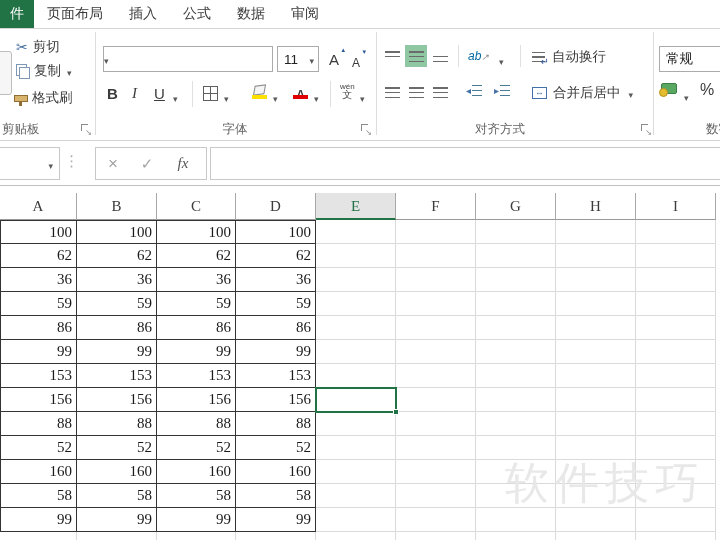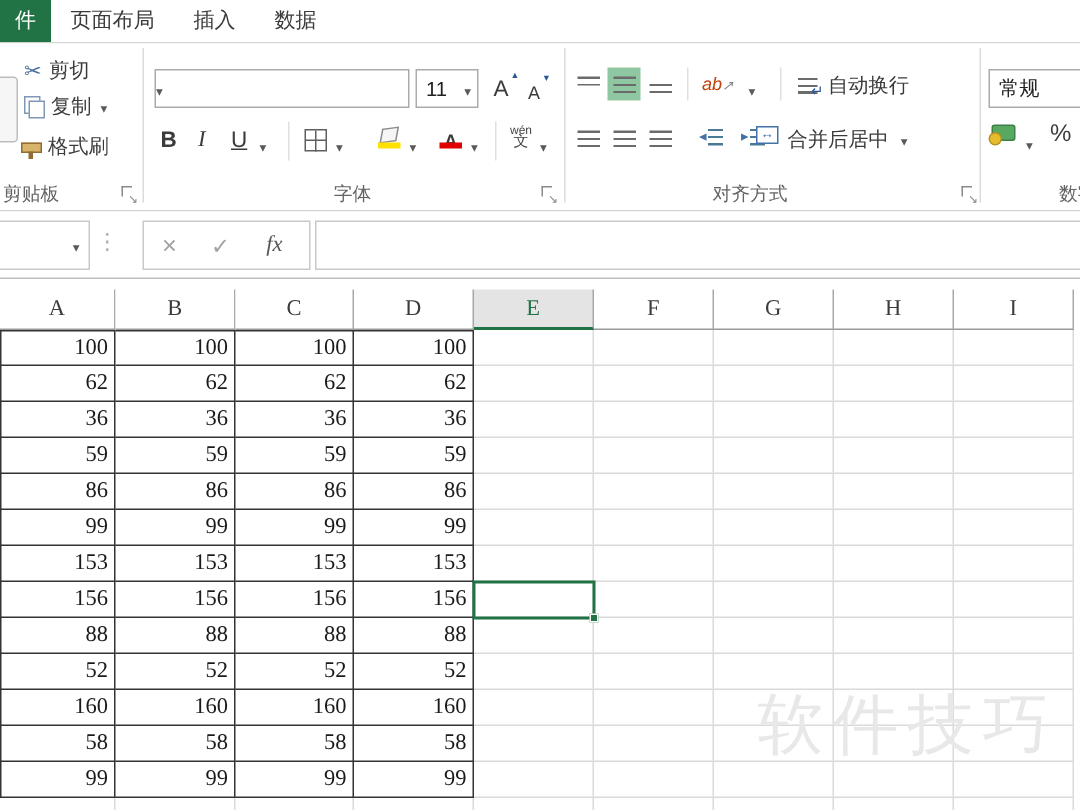--- a/index.html
+++ b/index.html
@@ -70,21 +70,21 @@
   .icon-pinyin .py-top { font-size:8px; }
   .icon-pinyin .py-bot { font-size:10px; }
 
   
   .align-btn { position:absolute; width:22px; height:22px; display:flex; align-items:center; justify-content:center; }
   .align-btn.selected { background:#8fc7a2; }
   .lines { width:15px; height:11px;
       background:repeating-linear-gradient(#6b6b6b 0 1.5px, transparent 1.5px 4.8px); }
   .lines.short-top { height:6px; margin-bottom:5px; }
   .lines.short-bot { height:6px; margin-top:5px; }
-  .icon-orient { font-size:12px; font-style:italic; color:#c2410c; }
+  .icon-orient { font-size:12px; font-style:italic; color:#0369a1; }
   .icon-orient::after { content:"\2197"; font-size:9px; color:#8a8a8a; }
   .icon-wrap { position:relative; width:13px; height:11px; display:inline-block;
       background:repeating-linear-gradient(#6b6b6b 0 1.5px, transparent 1.5px 4.5px); }
   .icon-wrap::after { content:"\21B5"; position:absolute; right:-4px; bottom:-4px; color:#2b579a; font-size:10px; }
   .icon-merge { position:relative; width:15px; height:12px; border:1px solid #4472a8; display:inline-block; background:#fff; }
   .icon-merge::before { content:"\2194"; position:absolute; left:2px; top:-1px; font-size:9px; color:#4472a8; }
   .icon-indent { display:inline-flex; align-items:center; }
   .icon-indent::before { content:"\25B8"; color:#4472a8; font-size:10px; margin-right:1px; }
   .icon-indent.out::before { content:"\25C2"; }
   .icon-indent i { width:10px; height:11px; display:inline-block;
@@ -131,21 +131,23 @@
 </head>
 <body>
 
 <div id="app">
 
   <div class="tabbar">
     <div class="filebtn">件</div>
     <div id="tab-strip" style="display:flex">
         <div class="tab">页面布局</div>
         <div class="tab">插入</div>
+        <div class="tab">公式</div>
         <div class="tab">数据</div>
+        <div class="tab">审阅</div>
       </div>
   </div>
 
   <div class="ribbon">
 
     <div class="paste-frag"></div>
     <div class="abs" style="left:16px;top:9px;display:flex;align-items:center">
       <span class="icon-cut">✂</span>
       <span class="rlabel" style="margin-left:5px">剪切</span>
     </div>
@@ -218,21 +220,21 @@
       </div>
     <div class="align-btn" style="left:429px;top:52px">
         <span class="lines"></span>
       </div>
     <span class="abs icon-indent out" style="left:466px;top:56px">
         <i></i>
       </span>
     <span class="abs icon-indent" style="left:494px;top:56px">
         <i></i>
       </span>
-    <div class="abs" style="left:504px;top:55px;display:flex;align-items:flex-start">
+    <div class="abs" style="left:532px;top:55px;display:flex;align-items:center">
       <span class="icon-merge"></span>
       <span class="rlabel" style="margin-left:6px">合并后居中</span>
       <span class="caret" style="margin-left:8px"></span>
     </div>
     <div class="glabel" style="left:455px;width:90px;text-align:center">对齐方式</div>
     <div class="launcher" style="left:640px;top:94px"></div>
     <div class="gsep" style="left:653px"></div>
 
     <div class="combo" style="left:659px;top:17px;width:70px;height:26px">
       <span class="val">常规</span>

